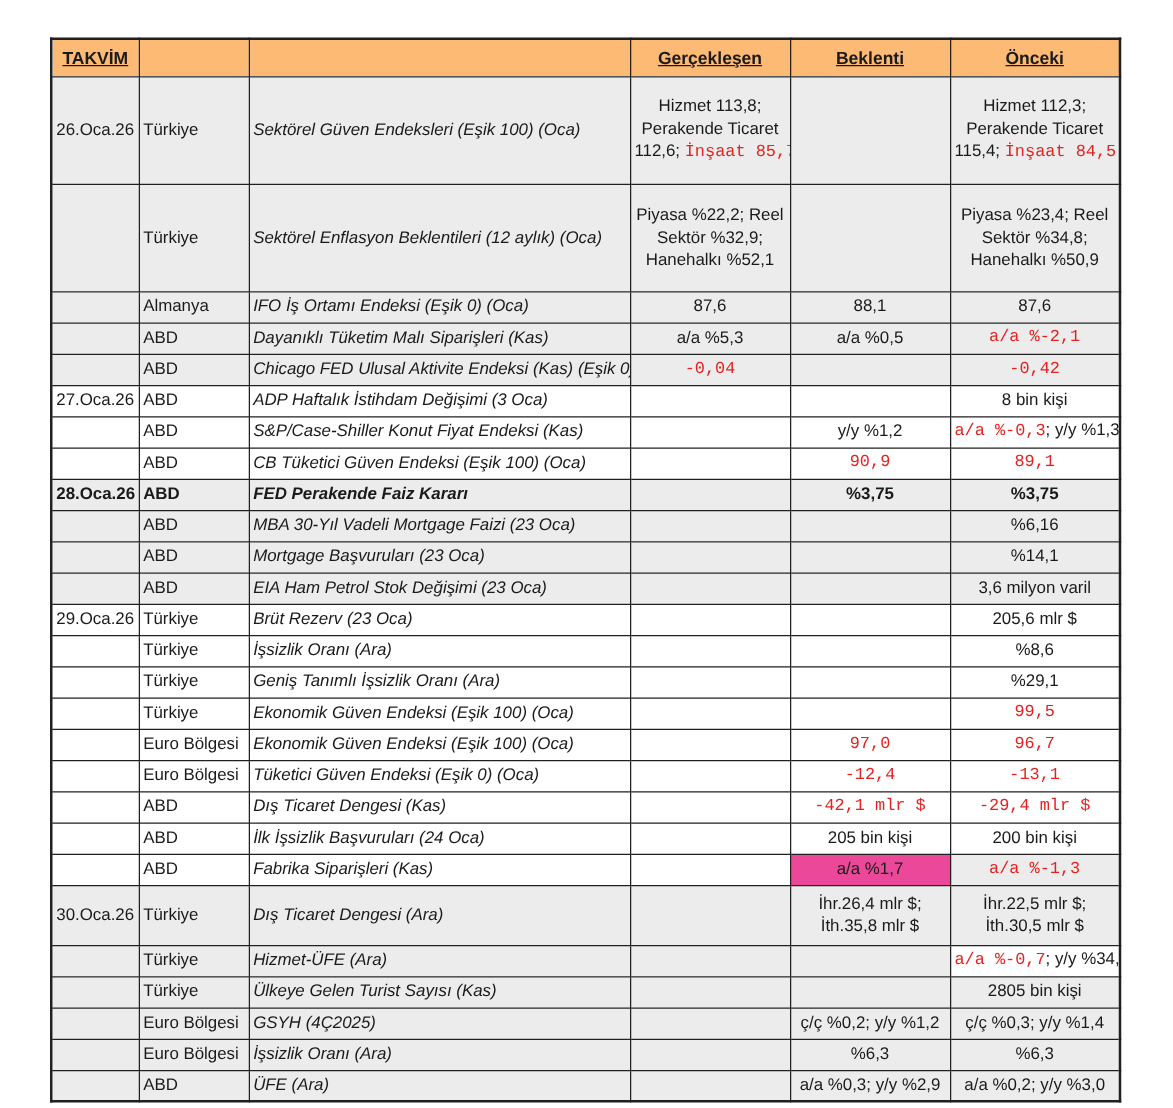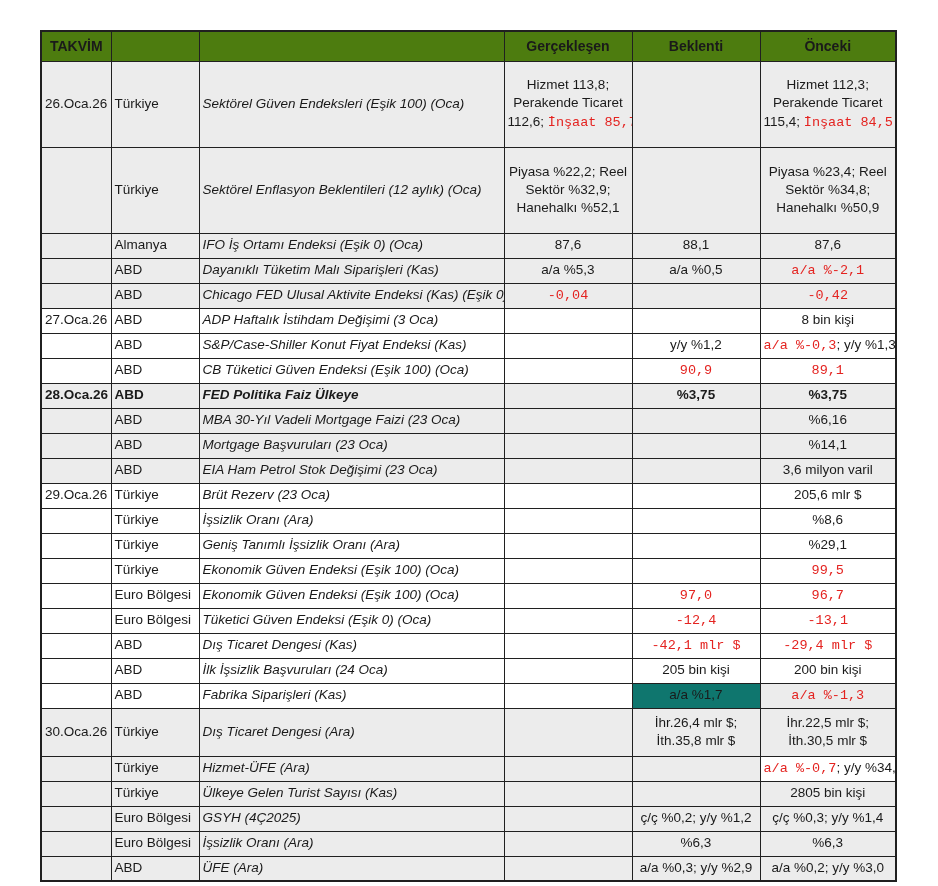--- a/index.html
+++ b/index.html
@@ -33,22 +33,23 @@
     vertical-align: middle;
     overflow: hidden;
     font-size: 13.5px;
     line-height: 1.35;
   }
   tr.header-row { height: 30px; }
   tr.header-row th {
     font-weight: 700;
     font-size: 14px;
     text-align: center;
-    background: #4d7c0f;
+    background: #fdba74;
     white-space: nowrap;
+    text-decoration: underline;
   }
   tbody tr { height: 25px; }
   tbody tr.h3 { height: 86px; }
   tbody tr.h2 { height: 48px; }
   tr.band-gray td { background: var(--band-gray, #ececec); }
   tr.band-white td { background: #ffffff; }
   tr.bold td { font-weight: 700; }
   td.c-date, td.c-country { white-space: nowrap; }
   td.c-event { text-align: left; font-size: 12.6px; white-space: nowrap; padding-left: 4px; font-style: italic; }
   td.c-value { text-align: center; }
@@ -167,21 +168,21 @@
           <td class="c-value">
             <div class="line"><span class="red">90,9</span></div>
           </td>
           <td class="c-value">
             <div class="line"><span class="red">89,1</span></div>
           </td>
         </tr>
         <tr class="band-gray bold">
           <td class="c-date">28.Oca.26</td>
           <td class="c-country">ABD</td>
-          <td class="c-event">FED Politika Faiz Ülkeye</td>
+          <td class="c-event">FED Perakende Faiz Kararı</td>
           <td class="c-value"></td>
           <td class="c-value">%3,75</td>
           <td class="c-value">%3,75</td>
         </tr>
         <tr class="band-gray">
           <td class="c-date"></td>
           <td class="c-country">ABD</td>
           <td class="c-event">MBA 30-Yıl Vadeli Mortgage Faizi (23 Oca)</td>
           <td class="c-value"></td>
           <td class="c-value"></td>
@@ -279,21 +280,21 @@
           <td class="c-event">İlk İşsizlik Başvuruları (24 Oca)</td>
           <td class="c-value"></td>
           <td class="c-value">205 bin kişi</td>
           <td class="c-value">200 bin kişi</td>
         </tr>
         <tr class="band-white">
           <td class="c-date"></td>
           <td class="c-country">ABD</td>
           <td class="c-event">Fabrika Siparişleri (Kas)</td>
           <td class="c-value"></td>
-          <td class="c-value" style="background: #0f766e;">a/a %1,7</td>
+          <td class="c-value" style="background: #ec4899;">a/a %1,7</td>
           <td class="c-value" style="background: rgb(236, 236, 236);">
             <div class="line"><span class="red">a/a %-1,3</span></div>
           </td>
         </tr>
         <tr class="band-gray h2">
           <td class="c-date">30.Oca.26</td>
           <td class="c-country">Türkiye</td>
           <td class="c-event">Dış Ticaret Dengesi (Ara)</td>
           <td class="c-value"></td>
           <td class="c-value">

